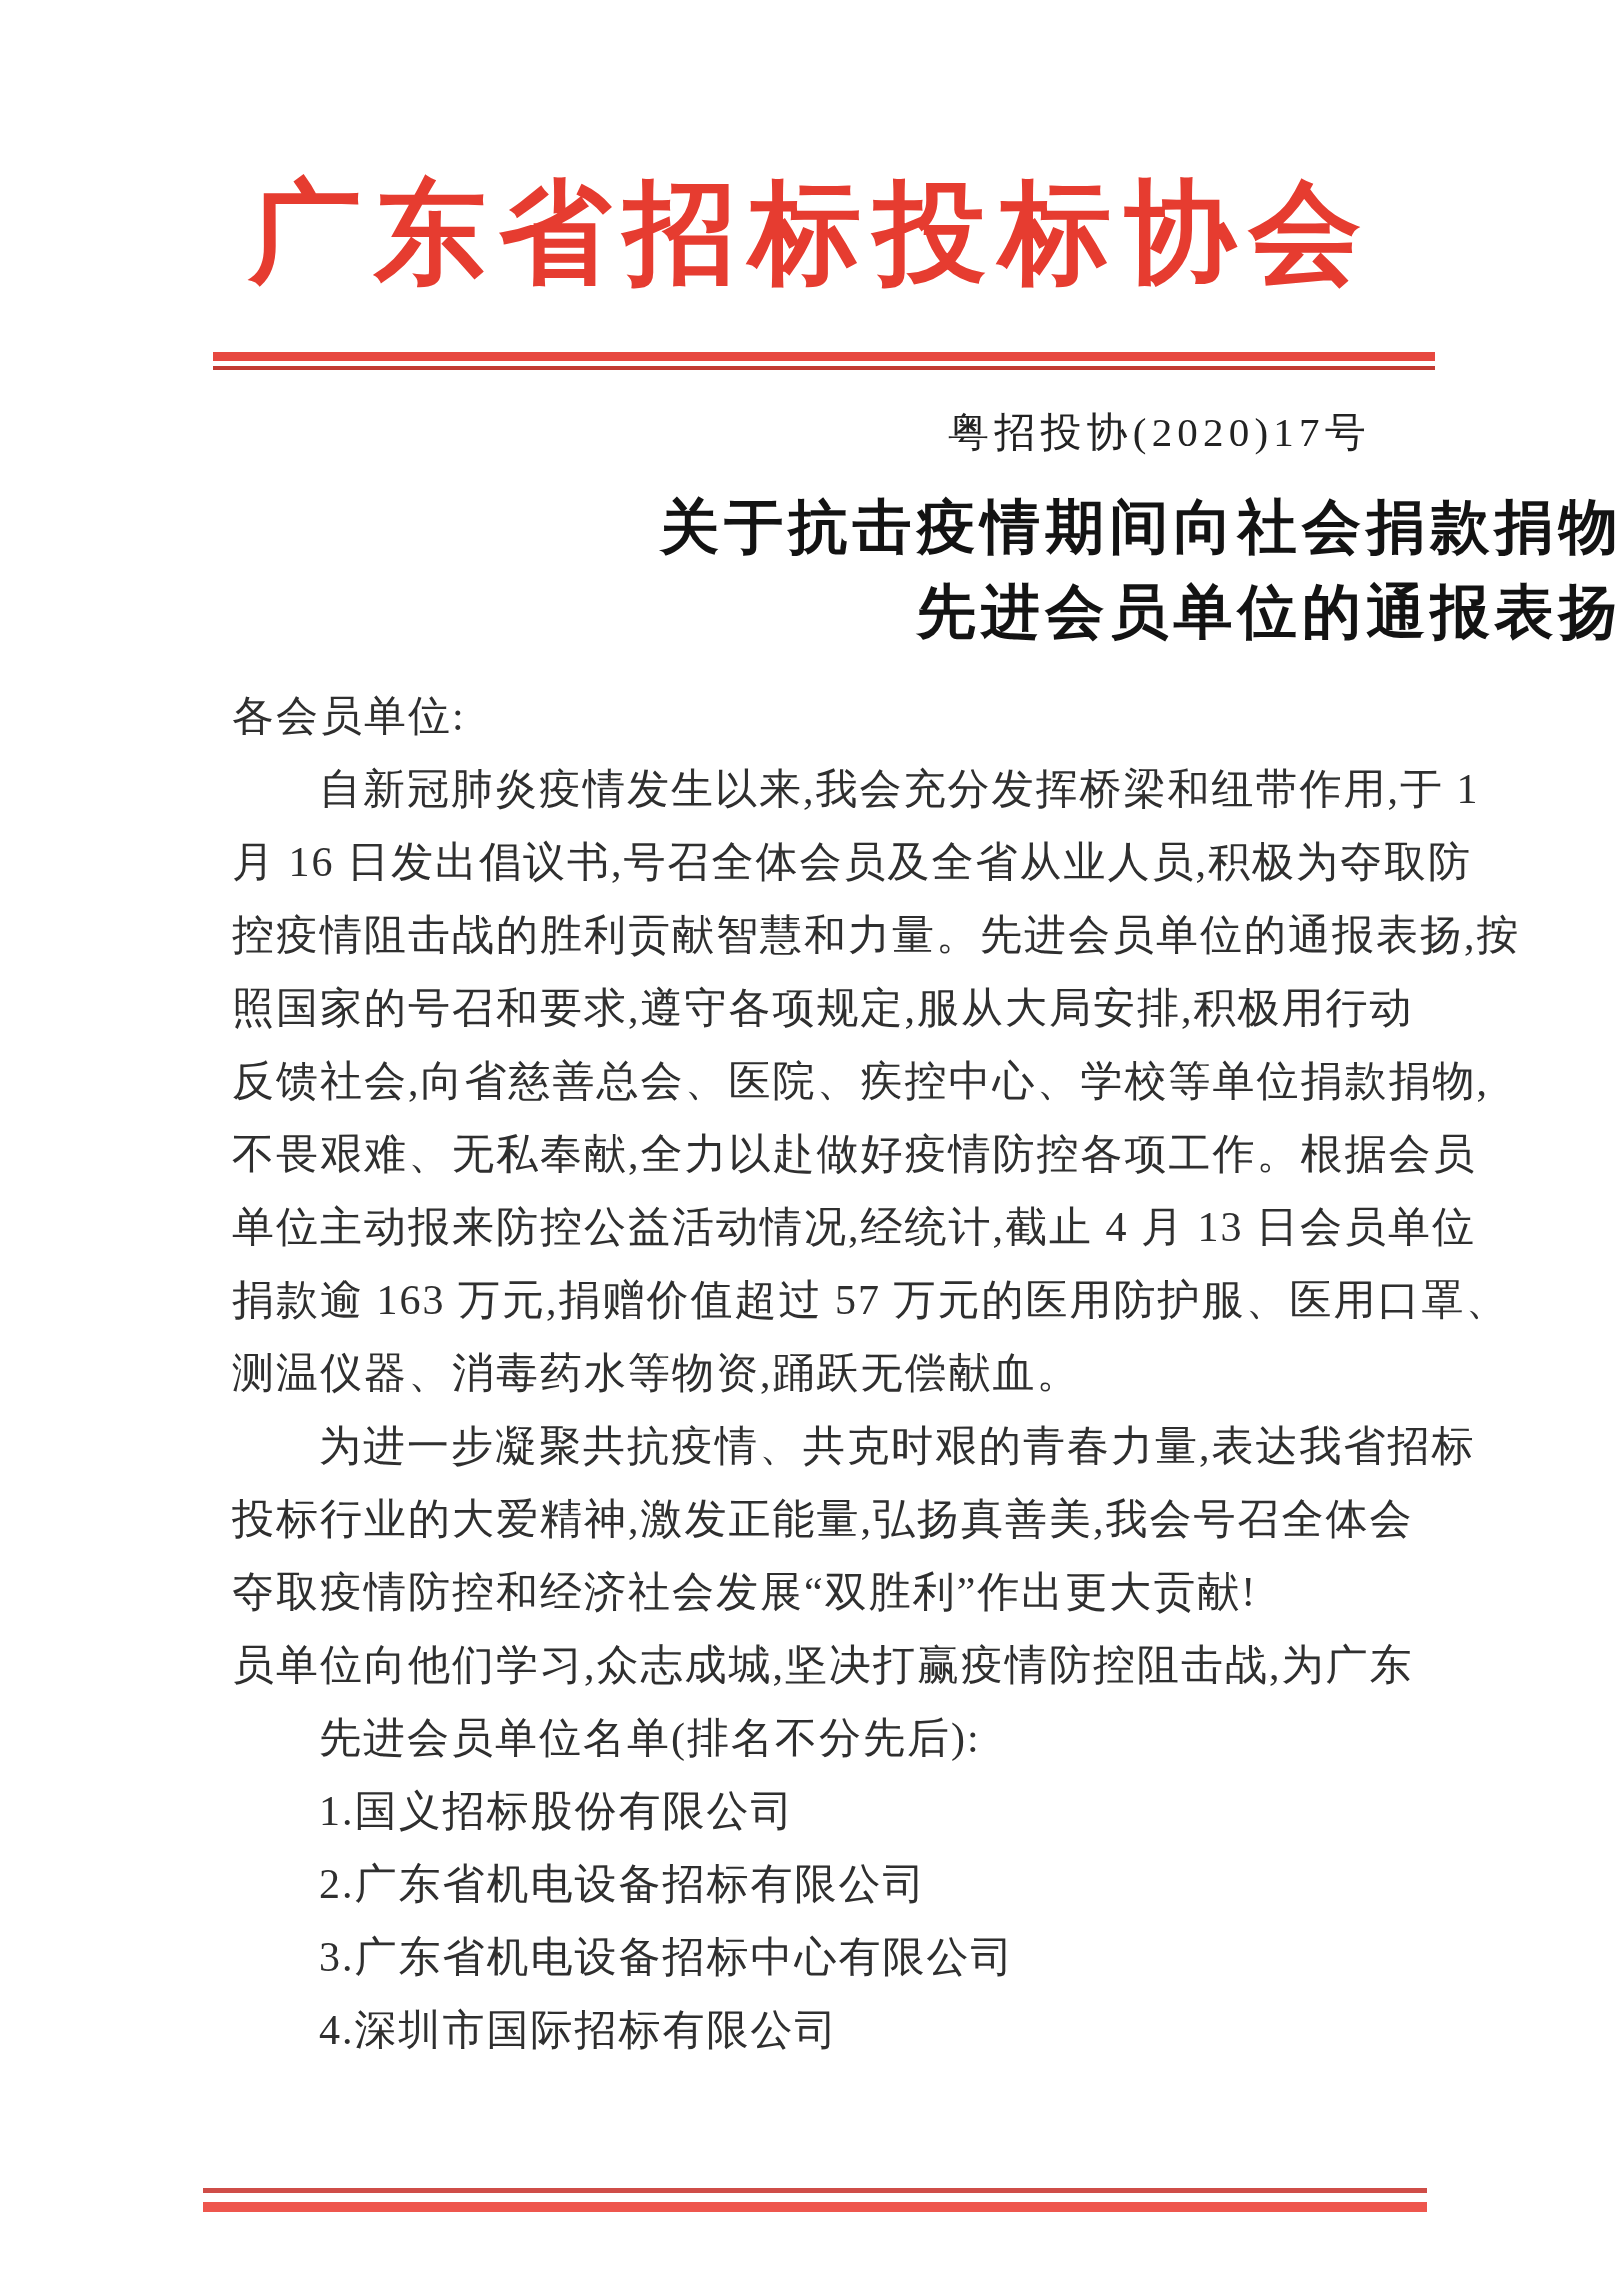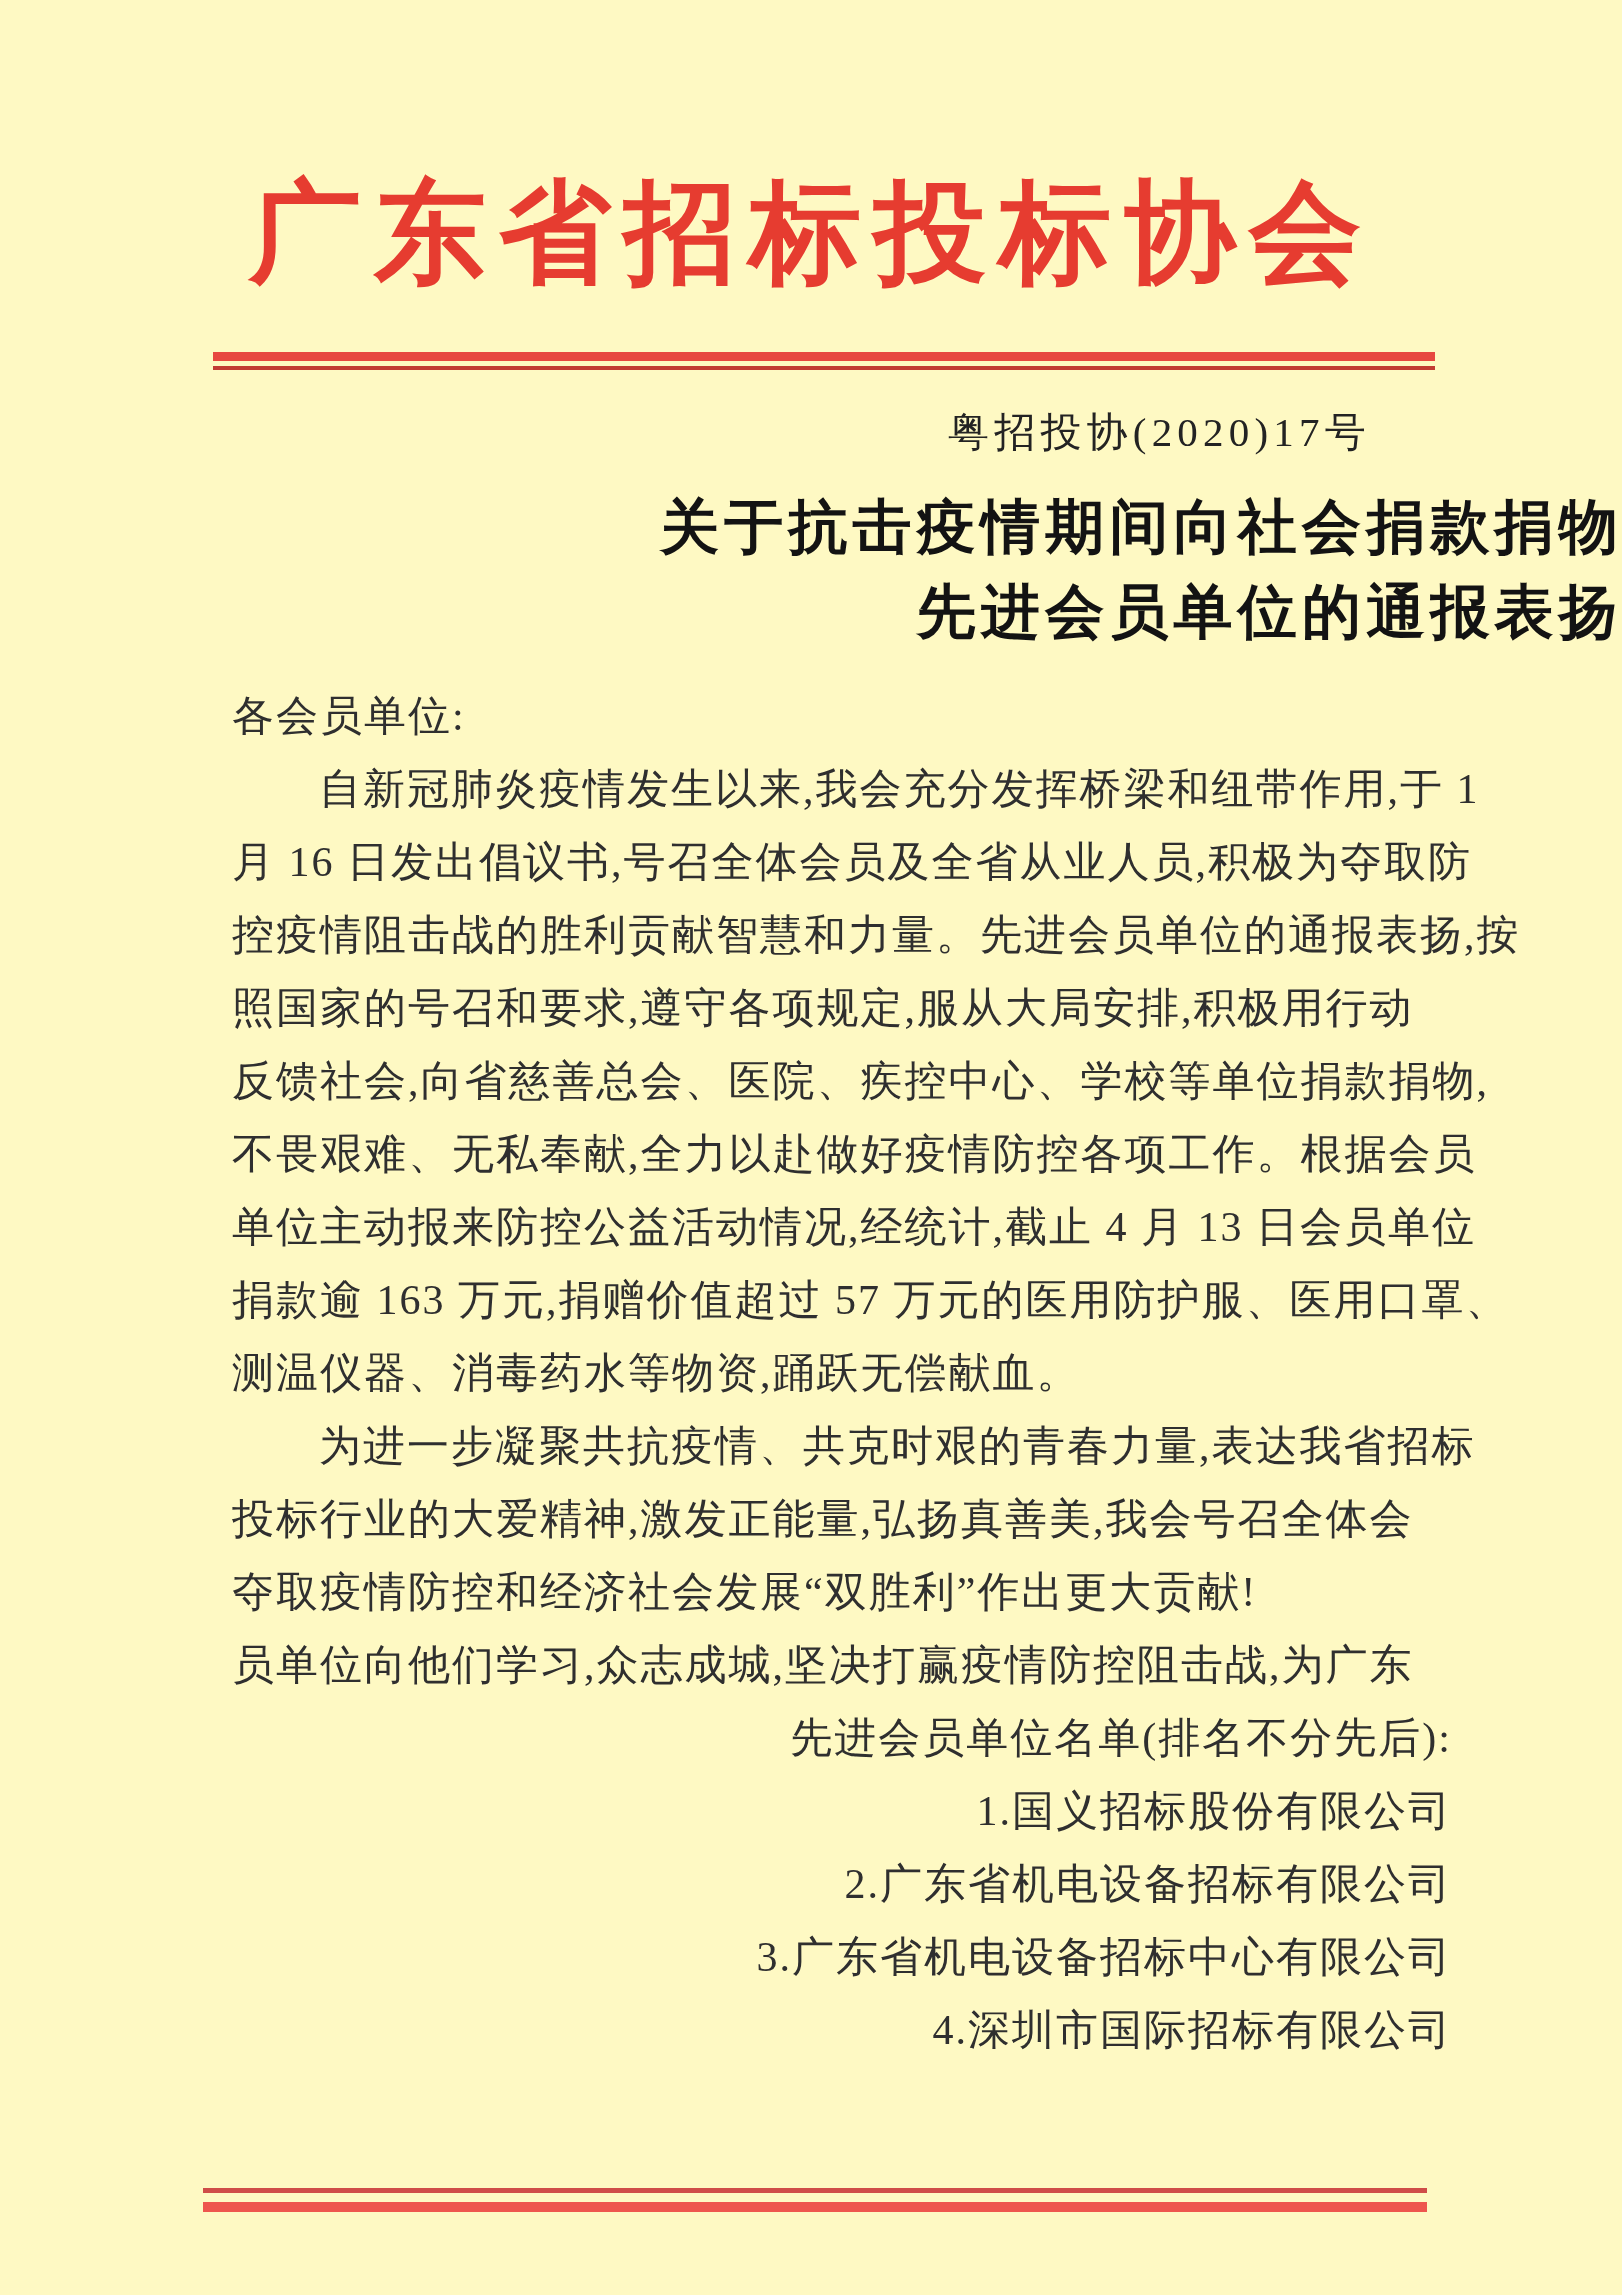--- a/index.html
+++ b/index.html
@@ -1,21 +1,21 @@
 <!DOCTYPE html>
 <html style="font-size:10.5px"><head>
 <meta charset="utf-8">
 <style>
   html, body { margin: 0; padding: 0; background: #888; }
   .page {
     position: relative;
     width: 1623px;
     height: 2295px;
     margin: 0 auto;
-    background: #fef9c3;
+    background: #ffffff;
     overflow: hidden;
     font-family: "Liberation Serif", serif;
   }
   .org-header {
     position: absolute;
     top: 165px;
     left: 0;
     width: 100%;
     text-align: center;
     font-family: "Liberation Serif", serif;
@@ -60,21 +60,21 @@
     top: 680px;
     width: 1220px;
   }
   .body-line {
     font-size: 42px;
     line-height: 73px;
     letter-spacing: 2px;
     color: #2f2f2f;
     white-space: nowrap;
   }
-  .indent { padding-left: 87px; text-align: right; }
+  .indent { padding-left: 87px; }
 </style>
 </head>
 <body>
 
 <div class="page">
 
   <div class="org-header">广东省招标投标协会</div>
 
   <div class="rule rule-top-thick"></div>
   <div class="rule rule-top-thin"></div>

